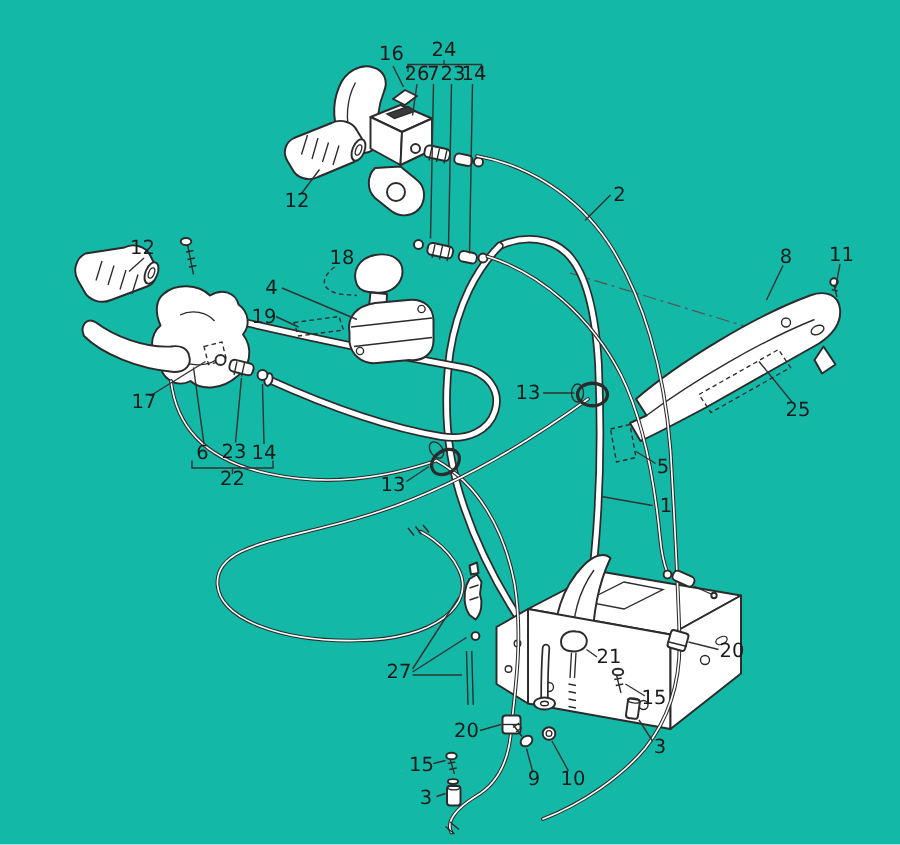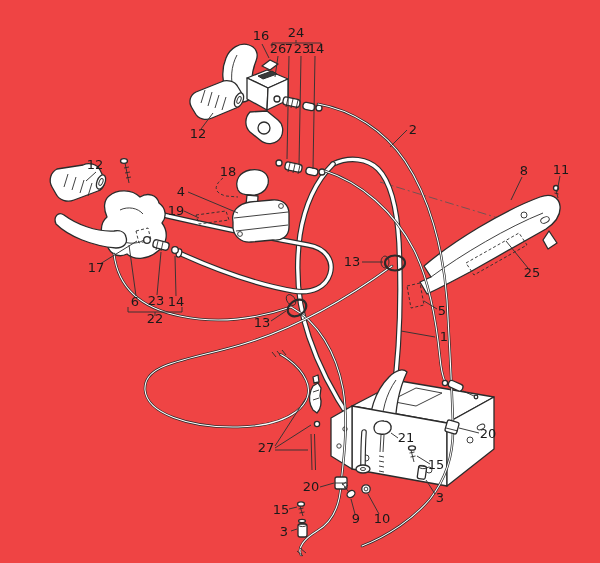--- a/index.html
+++ b/index.html
@@ -1,16 +1,16 @@
 <!DOCTYPE html>
 <html><head>
 <meta charset="utf-8">
 <style>
   html,body{margin:0;padding:0;background:#fff;}
-  #stage{position:relative;width:600px;height:563px;background:#ef4444;overflow:hidden;
+  #stage{position:relative;width:600px;height:563px;background:#14b8a6;overflow:hidden;
          font-family:"DejaVu Sans", sans-serif;}
   svg{display:block}
   .fillw{stroke:#2b2b2b;fill:#ffffff;stroke-width:1.3;stroke-linejoin:round;}
   .filld{stroke:#2b2b2b;fill:#3a3a3a;stroke-width:1;}
   .tube-o{stroke:#2b2b2b;fill:none;stroke-width:5.6;stroke-linecap:round;}
   .tube-i{stroke:#ffffff;fill:none;stroke-width:3.3;stroke-linecap:round;}
   .cable-o{stroke:#2b2b2b;fill:none;stroke-width:2.5;stroke-linecap:round;}
   .cable-i{stroke:#ffffff;fill:none;stroke-width:1.1;stroke-linecap:round;}
   .thin{stroke:#2b2b2b;fill:none;stroke-width:0.9;}
   .leader{stroke:#333;fill:none;stroke-width:0.95;}

